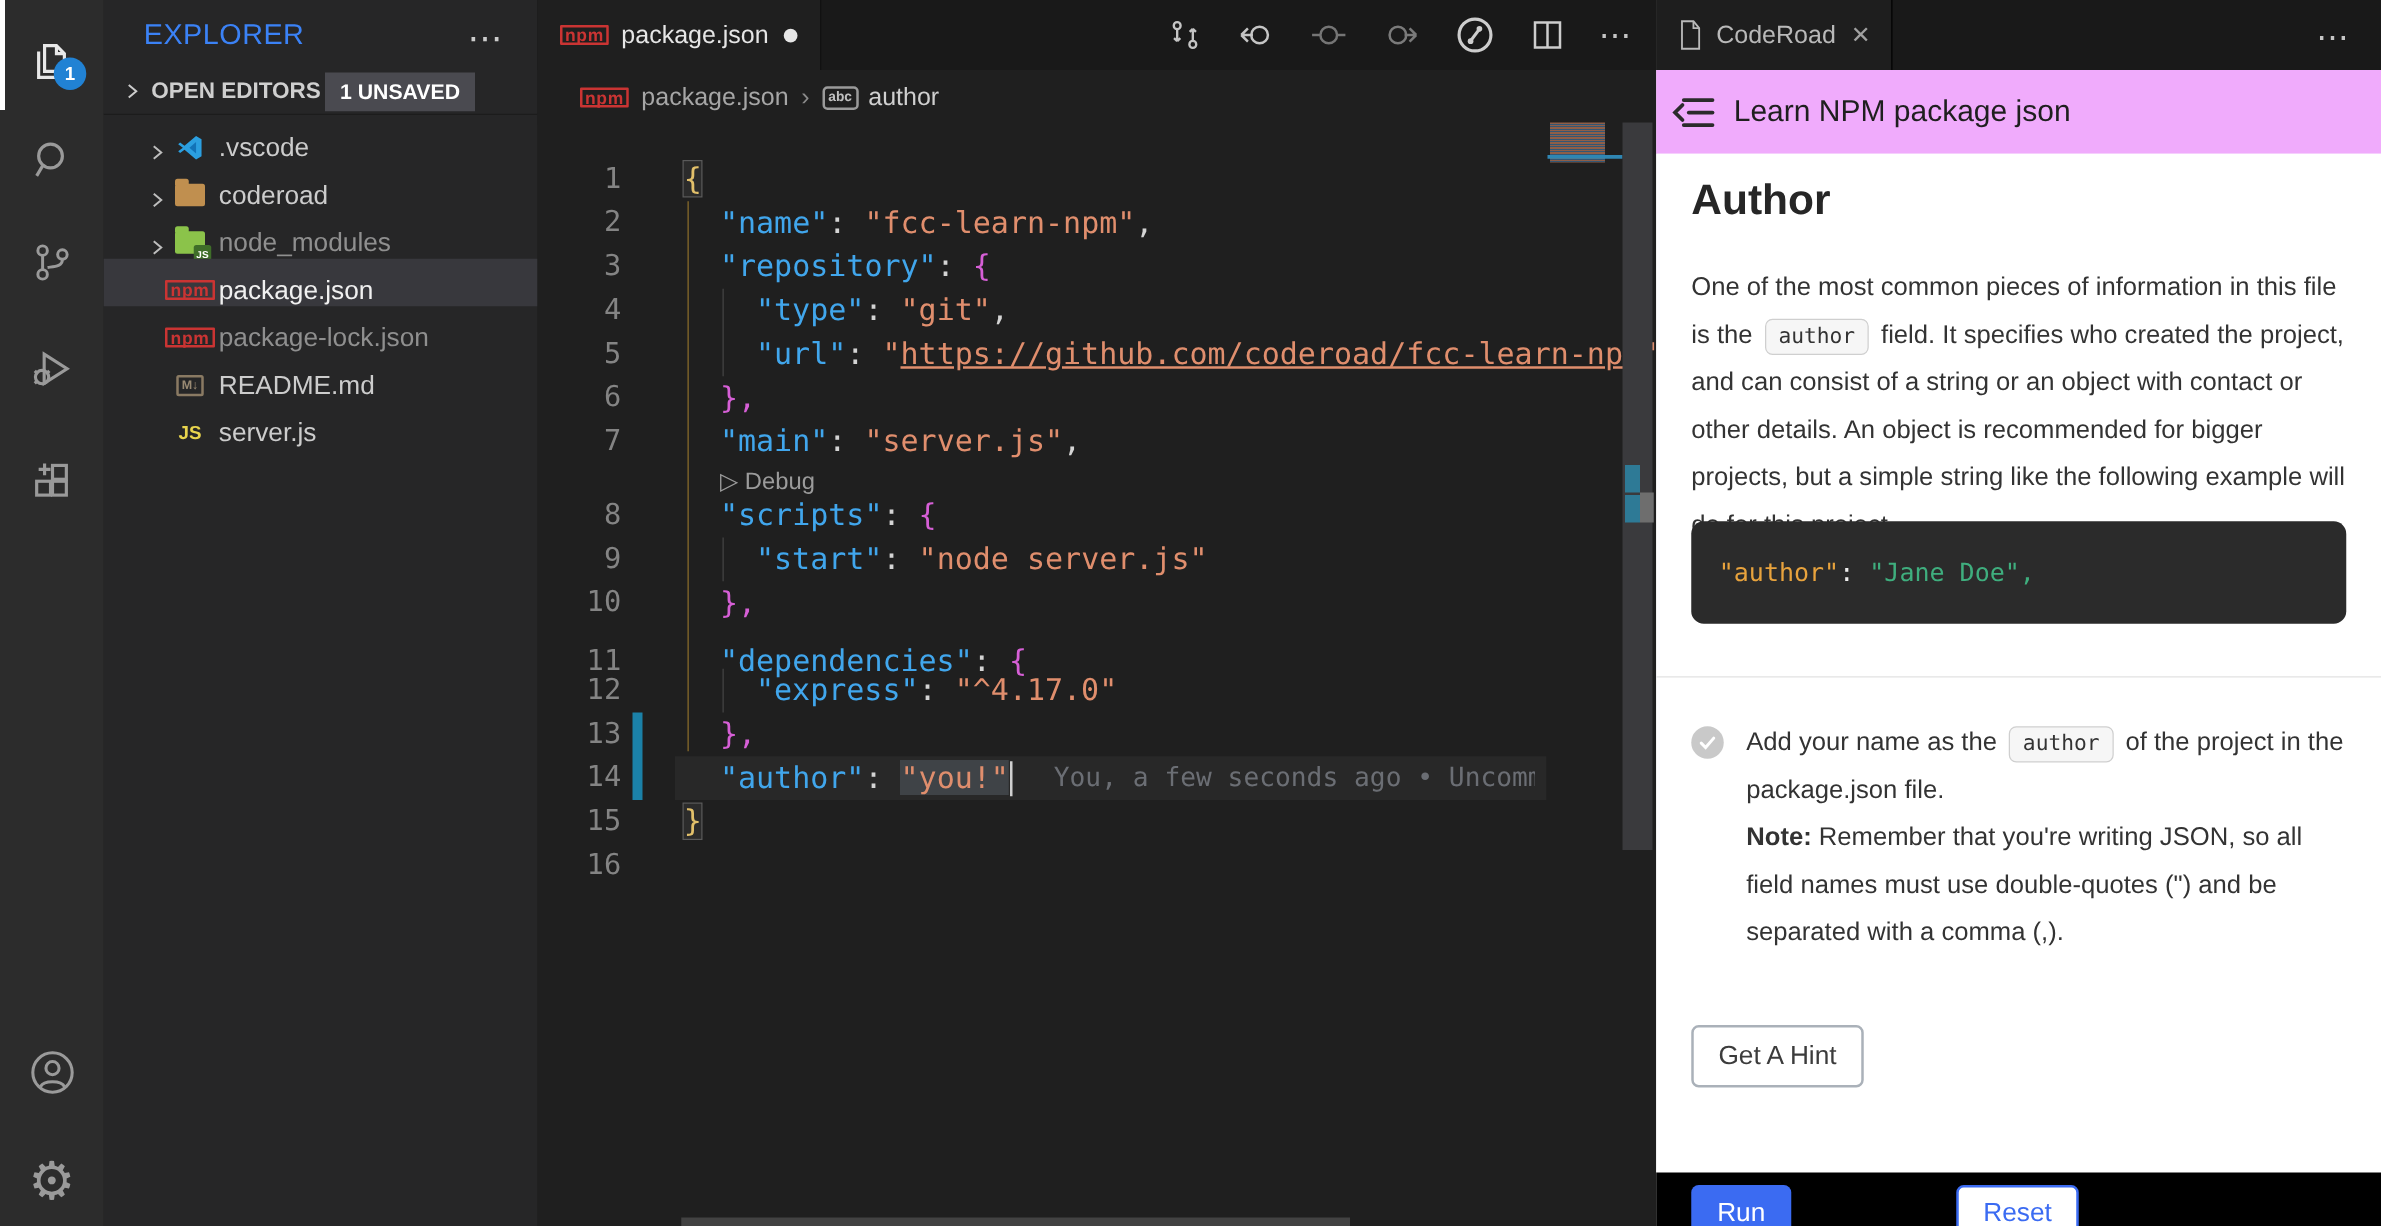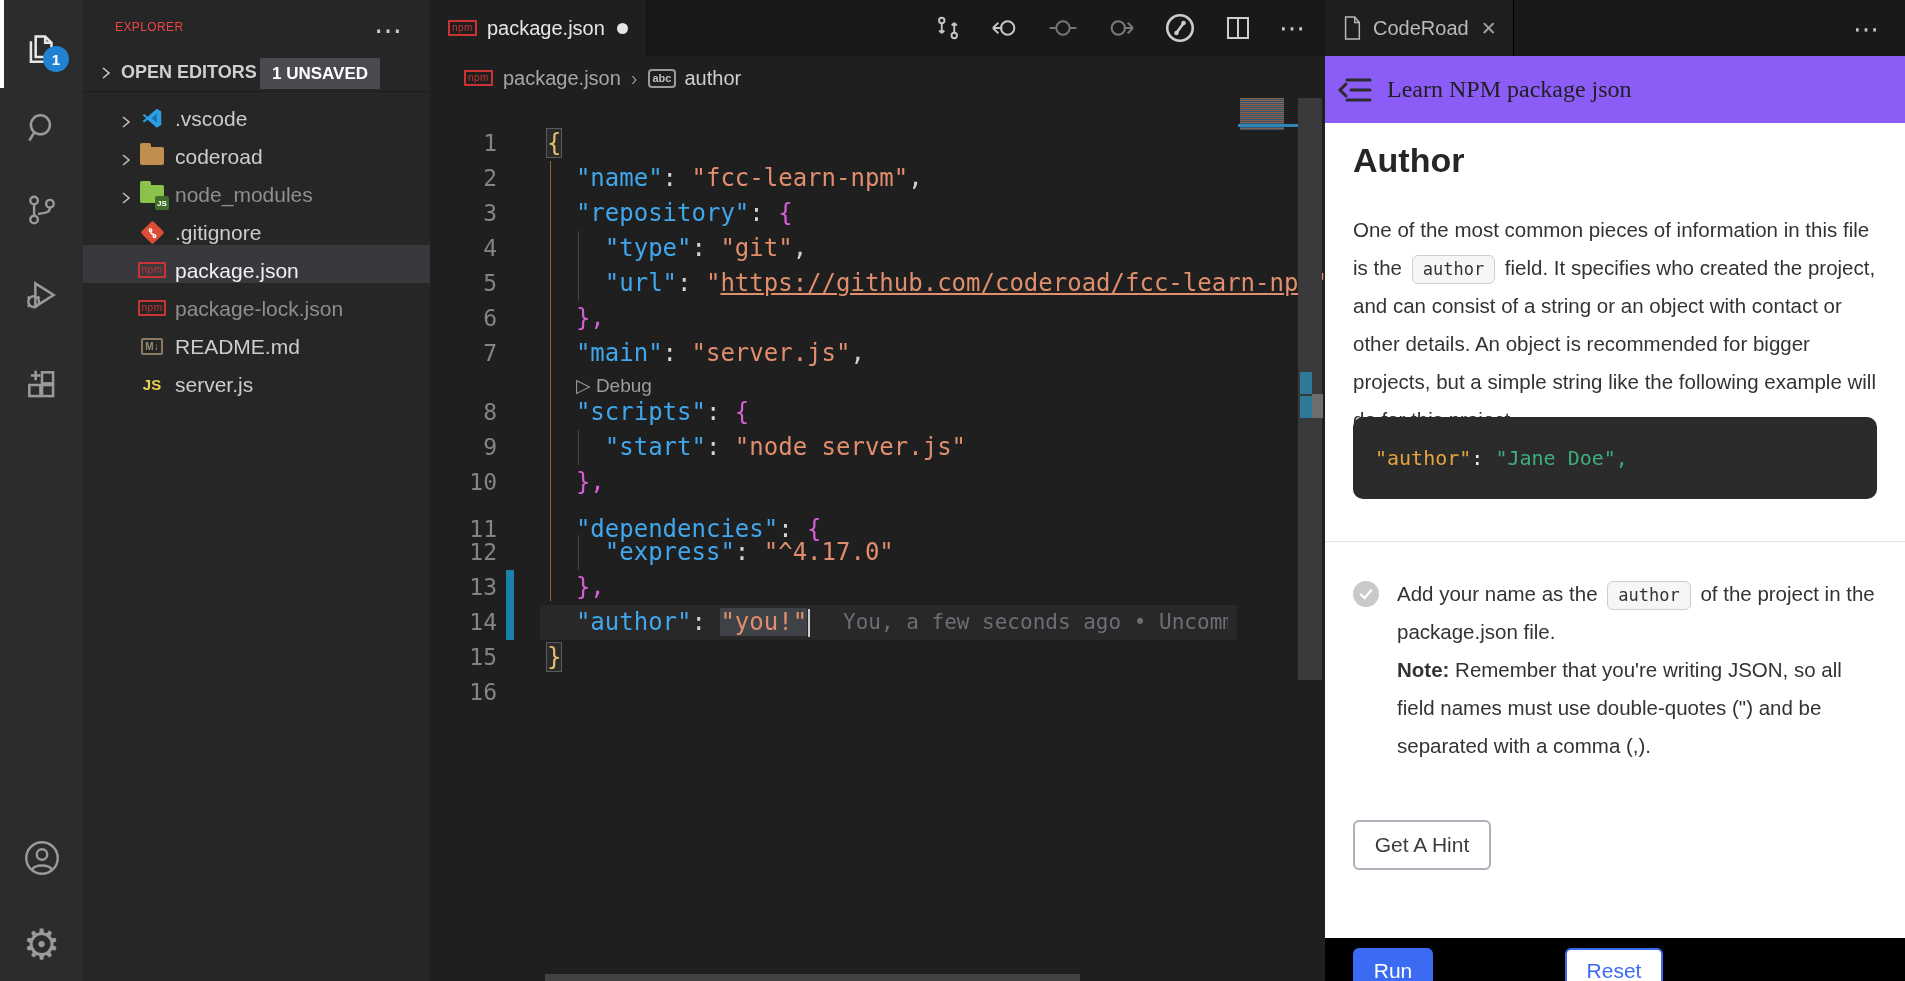--- a/index.html
+++ b/index.html
@@ -15,41 +15,41 @@
   #activitybar { position:absolute; left:0; top:0; width:83px; height:981px; background:#2c2c2c; }
   .ab-item { position:absolute; left:0; width:83px; height:80px; display:flex; align-items:center; justify-content:center; color:#9a9a9a; cursor:pointer; }
   .ab-item.active { color:#e8e8e8; }
   .ab-active-bar { position:absolute; left:0; top:0; width:4px; height:88px; background:#ffffff; }
   .ab-badge { position:absolute; right:14px; bottom:14px; width:26px; height:26px; border-radius:50%; background:#2182d4; color:#fff; font-size:15px; font-weight:bold; display:flex; align-items:center; justify-content:center; }
   .gear-glyph { font-size:42px; line-height:1; }
 
   
   #sidebar { position:absolute; left:83px; top:0; width:347px; height:981px; background:#262627; color:#cccccc; }
   .sb-header { position:absolute; left:0; top:0; width:100%; height:54px; display:flex; align-items:center; }
-  .sb-title { margin-left:32px; font-size:12px; letter-spacing:.4px; color:#ef4444; }
+  .sb-title { margin-left:32px; font-size:23px; letter-spacing:.4px; color:#3b82f6; }
   .sb-more { position:absolute; right:28px; top:14px; color:#cccccc; font-size:28px; cursor:pointer; }
   .sb-section { position:absolute; left:0; top:54px; width:100%; height:38px; display:flex; align-items:center; border-bottom:1px solid #1c1c1c; }
   .sb-section .chev { margin-left:14px; margin-right:6px; color:#cccccc; }
   .sb-section-label { font-weight:bold; font-size:18px; color:#cfcfcf; }
   .unsaved-badge { position:absolute; left:177px; top:4px; height:31px; background:#4a4a50; color:#ffffff; font-weight:bold; font-size:17px; display:flex; align-items:center; padding:0 12px; }
   #tree { position:absolute; left:0; top:93px; width:100%; }
   .root-row { height:38px; display:flex; align-items:center; font-weight:bold; font-size:19px; color:#d6d6d6; cursor:pointer; }
   .root-row .chev { margin-left:12px; margin-right:8px; }
   .tree-row { height:38px; display:flex; align-items:flex-end; font-size:21px; color:#cccccc; position:relative; cursor:pointer; }
   .tree-row.dim { color:#8f8f8f; }
   .tree-row.selected { background:#38383d; color:#f0f0f0; }
   .tr-chev { width:22px; margin-left:34px; color:#bdbdbd; flex:0 0 22px; }
   .tr-nochev { width:22px; margin-left:34px; flex:0 0 22px; }
   .tr-icon { width:26px; height:26px; margin-right:10px; flex:0 0 26px; display:flex; align-items:center; justify-content:center; position:relative; }
   .folder { width:24px; height:18px; border-radius:2px; position:relative; }
   .folder:before { content:""; position:absolute; top:-4px; left:0; width:11px; height:5px; border-radius:2px 2px 0 0; background:inherit; }
   .f-tan { background:#c08f4f; }
   .f-green { background:#8bc34a; }
   .js-badge { position:absolute; right:-4px; bottom:-3px; width:14px; height:14px; background:#3f6e29; color:#fff; font-size:8px; font-weight:bold; display:flex; align-items:center; justify-content:center; border-radius:2px; }
-  .npm-chip { border:2px solid #ca3433; color:#ca3433; font-size:10px; font-weight:normal; padding:0 2px; line-height:12px; border-radius:1px; letter-spacing:.5px; }
+  .npm-chip { border:2px solid #ca3433; color:#ca3433; font-size:14px; font-weight:bold; padding:0 2px; line-height:12px; border-radius:1px; letter-spacing:.5px; }
   .md-chip { border:2px solid #8a7a63; color:#9a8a73; font-size:10px; font-weight:bold; padding:0 2px; line-height:13px; border-radius:2px; }
   .js-chip { color:#e8d44d; font-weight:bold; font-size:15px; }
   .git-diamond { width:17px; height:17px; background:#dd4c35; transform:rotate(45deg); border-radius:2px; display:flex; align-items:center; justify-content:center; }
   .git-diamond svg { transform:rotate(-45deg); }
 
   
   #editor { position:absolute; left:430px; top:0; width:895px; height:981px; background:#1f1f1f; }
   #tabbar { position:absolute; left:0; top:0; width:100%; height:56px; background:#191919; display:flex; }
   .tab { height:56px; background:#1f1f1f; display:flex; align-items:center; padding:0 18px; border-right:1px solid #111; cursor:pointer; }
   .tab-label { color:#e6e6e6; font-size:20px; margin:0 12px 0 10px; }
@@ -91,21 +91,21 @@
   .ov-mark-c { position:absolute; left:882px; top:394px; width:11px; height:24px; background:#6e6e6e; }
   .hscroll { position:absolute; left:115px; top:974px; width:535px; height:7px; background:#424242; cursor:pointer; }
 
   
   #panel { position:absolute; left:1325px; top:0; width:580px; height:981px; background:#ffffff; }
   #panel-tabbar { position:absolute; left:0; top:0; width:100%; height:56px; background:#191919; display:flex; }
   .ptab { height:56px; background:#1e1e1e; display:flex; align-items:center; padding:0 16px; border-right:1px solid #000; cursor:pointer; }
   .ptab-label { color:#b9b9b9; font-size:20px; margin:0 12px 0 10px; }
   .ptab-close { color:#a0a0a0; font-size:19px; cursor:pointer; }
   .panel-more { position:absolute; right:24px; top:14px; color:#c5c5c5; font-size:26px; letter-spacing:2px; cursor:pointer; }
-  #panel-header { position:absolute; left:0; top:56px; width:100%; height:67px; background:#8b5cf6; display:flex; align-items:center;font-family:Liberation Serif, serif; }
+  #panel-header { position:absolute; left:0; top:56px; width:100%; height:67px; background:#f0abfc; display:flex; align-items:center; }
   .ph-icon { margin-left:12px; margin-right:14px; color:#2b2b2b; cursor:pointer; }
   .ph-title { font-size:24px; color:#1f1f1f; }
   #panel-content { position:absolute; left:0; top:123px; width:100%; height:815px; background:#fff; color:#2b2b2b; }
   .pc-h1 { position:absolute; left:28px; top:18px; font-size:34px; font-weight:bold; color:#262626; }
   .pc-para { position:absolute; left:28px; top:88px; width:530px; font-size:20.5px; line-height:38px; color:#333; }
   .chip { display:inline-block; background:#f6f6f6; border:1px solid #cfcfcf; border-radius:6px; font-family:"DejaVu Sans Mono", monospace; font-size:17px; padding:1px 10px 2px; color:#333; margin:0 4px; line-height:24px; }
   .pc-codeblock { position:absolute; left:28px; top:294px; width:524px; height:82px; background:#2b2b2b; border-radius:10px; font-family:"DejaVu Sans Mono", monospace; font-size:20px; display:flex; align-items:center; padding-left:22px; white-space:pre; }
   .cb-key { color:#e8a33d; }
   .cb-pun { color:#eeeeee; }
   .cb-val { color:#3fae7e; }
@@ -225,33 +225,20 @@
               <polyline points="6,4 12,9 6,14"></polyline>
             </svg>
           </span>
         <span class="tr-icon">
             <span class="folder f-green"></span>
             <span class="js-badge">JS</span>
           </span>
         <span>node_modules</span>
       </div>
 
-      <div class="tree-row">
-        <span class="tr-nochev"></span>
-        <span class="tr-icon">
-          <span class="git-diamond">
-              <svg width="12" height="12" viewBox="0 0 12 12" fill="none" stroke="#fff" stroke-width="1.4">
-                <circle cx="4" cy="3" r="1.3"></circle>
-                <circle cx="8" cy="9" r="1.3"></circle>
-                <path d="M4 4.5 C4 7 6 7 8 7.5"></path>
-              </svg>
-            </span>
-        </span>
-        <span>.gitignore</span>
-      </div>
 
       <div class="tree-row selected">
         <span class="tr-nochev"></span>
         <span class="tr-icon">
             <span class="npm-chip">npm</span>
           </span>
         <span>package.json</span>
       </div>
 
       <div class="tree-row dim">

